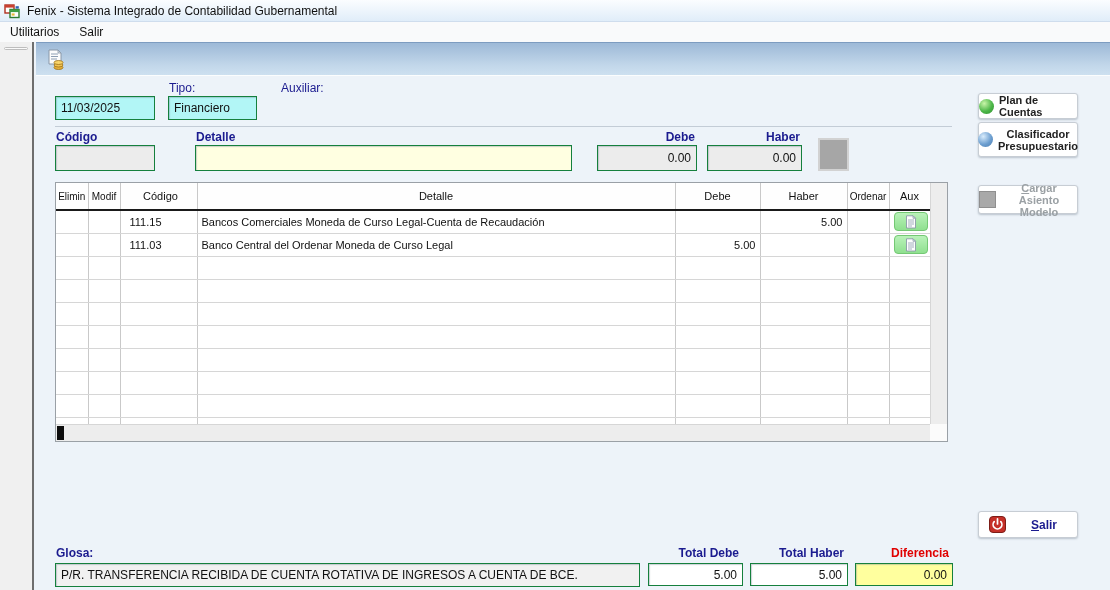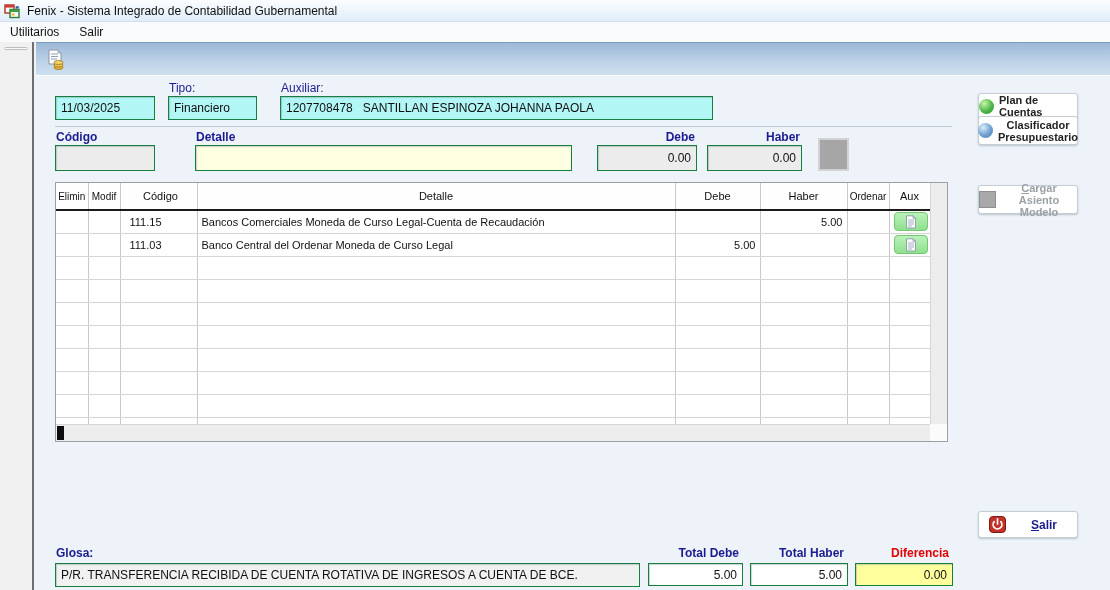--- a/index.html
+++ b/index.html
@@ -135,21 +135,20 @@
 
   <div id="workspace"></div>
 
   <span class="lbl" style="left:56px; top:81px;margin-top:20px;">Fecha:</span>
   <input class="field cyan" style="left: 55px; top: 96px; width: 100px; height: 24px;" value="11/03/2025">
 
   <span class="lbl" style="left:169px; top:81px;">Tipo:</span>
   <input class="field cyan" style="left: 168px; top: 96px; width: 89px; height: 24px;" value="Financiero">
 
   <span class="lbl" style="left:281px; top:81px;">Auxiliar:</span>
-  <input class="field cyan" style="left: 280px; top: 96px; width: 433px; height: 24px;" value="1207708478   SANTILLAN ESPINOZA JOHANNA PAOLA">
 
   <div class="sep-line"></div>
 
   <span class="lbl bold" style="left:56px; top:130px;">Código</span>
   <input class="field gray" style="left: 55px; top: 145px; width: 100px; height: 26px;">
 
   <span class="lbl bold" style="left:196px; top:130px;">Detalle</span>
   <input class="field yellow" style="left: 195px; top: 145px; width: 377px; height: 26px;">
 
   <span class="lbl bold" style="left:597px; top:130px; width:98px; text-align:right;">Debe</span>
@@ -340,21 +339,21 @@
       <div class="thumb"></div>
     </div>
     <div id="scroll-corner"></div>
   </div>
 
   <div class="side-btn" style="top:93px; height:26px;">
     <span class="ball green"></span>
     <span>Plan de Cuentas</span>
   </div>
 
-  <div class="side-btn" style="top:116px; height:29px;">
+  <div class="side-btn" style="top:122px; height:35px;">
     <span class="ball blue"></span>
     <span class="two-line">
       <span>Clasificador</span><br>
       <span>Presupuestario</span>
     </span>
   </div>
 
   <div class="side-btn" id="btn-cargar" style="top:185px; height:29px;">
     <span class="gray-chip"></span>
     <span class="two-line">

